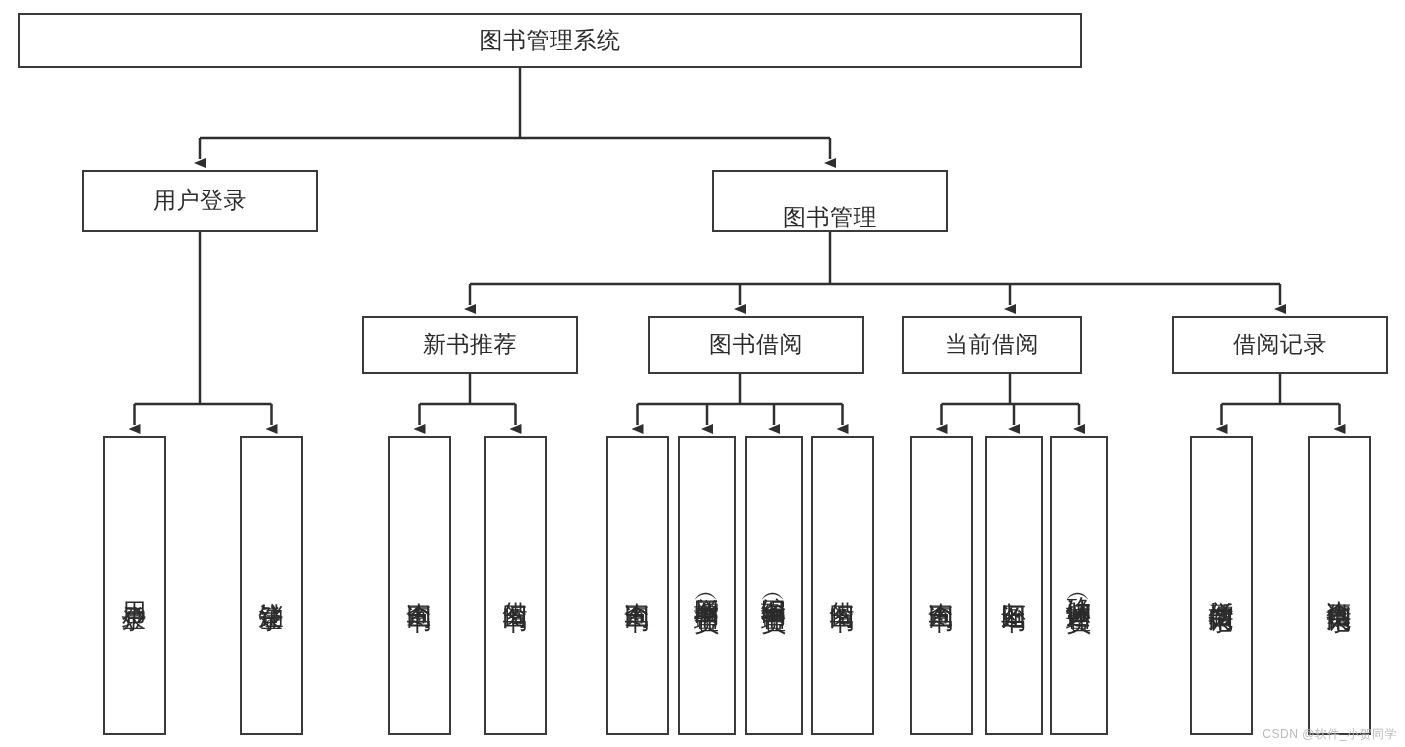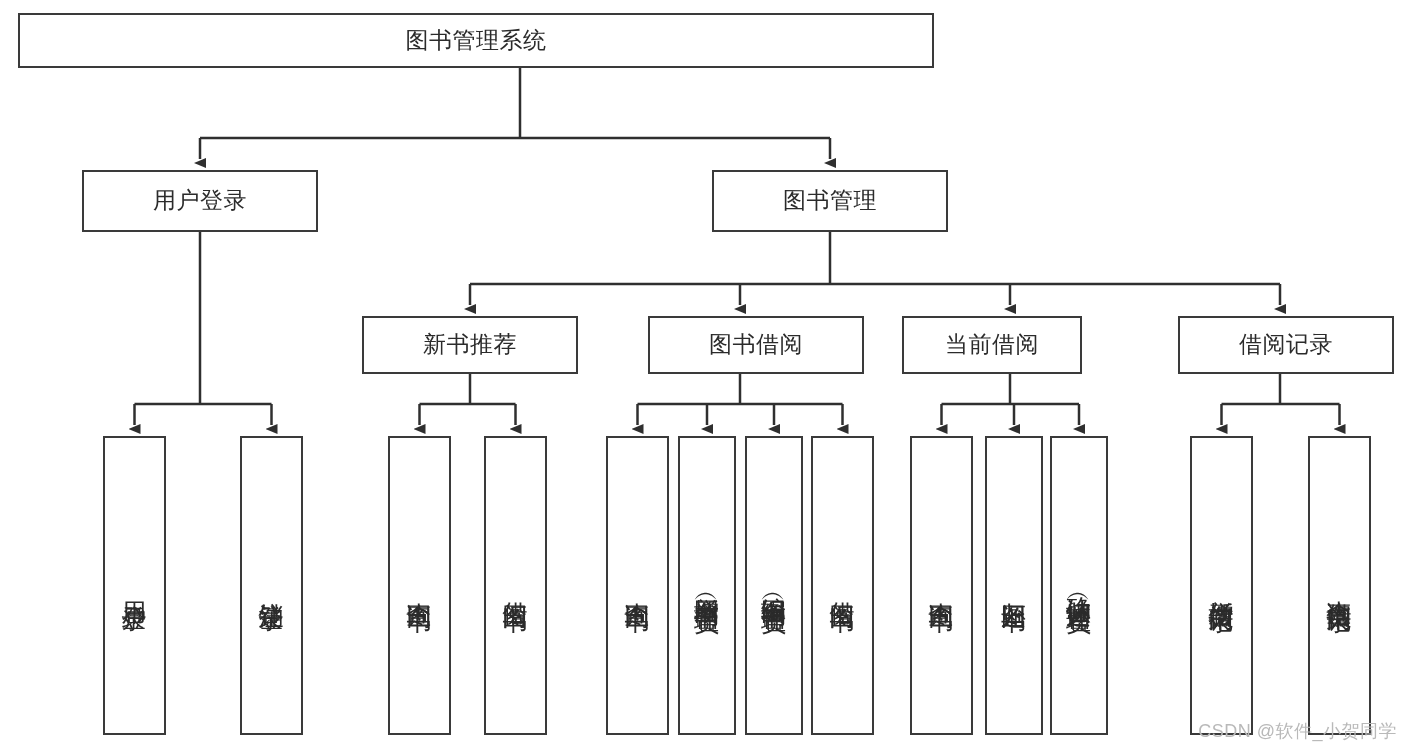--- a/index.html
+++ b/index.html
@@ -59,21 +59,21 @@
     font-size: 25px;
     line-height: 1.12;
     letter-spacing: 2px;
     white-space: nowrap;
     text-align: center;
   }
   #watermark {
     position: absolute;
     right: 8px;
     bottom: 4px;
-    font-size: 18px;
+    font-size: 12px;
     color: #b9b9b9;
     letter-spacing: 0.5px;
     pointer-events: none;
     user-select: none;
     white-space: nowrap;
   }
 </style>
 </head>
 <body>
 
@@ -116,39 +116,39 @@
         <path d="M 1014 404 L 1014 425" marker-end="url(#arrowhead)"></path>
         <path d="M 1079 404 L 1079 425" marker-end="url(#arrowhead)"></path>
         <path d="M 1280 374 L 1280 404"></path>
         <path d="M 1221.5 404 L 1339.5 404"></path>
         <path d="M 1221.5 404 L 1221.5 425" marker-end="url(#arrowhead)"></path>
         <path d="M 1339.5 404 L 1339.5 425" marker-end="url(#arrowhead)"></path>
       </g>
   </svg>
 
   <div id="node-layer">
-      <div class="node horizontal root" style="left: 18px; top: 13px; width: 916px; height: 55px; justify-content: center;">
+      <div class="node horizontal root" style="left: 18px; top: 13px; width: 1064px; height: 55px; justify-content: center;">
         <span class="node-label">图书管理系统</span>
       </div>
       <div class="node horizontal" style="left: 82px; top: 170px; width: 236px; height: 62px;">
         <span class="node-label">用户登录</span>
       </div>
-      <div class="node horizontal" style="left: 712px; top: 170px; width: 236px; height: 62px;">
+      <div class="node horizontal" style="left: 712px; top: 170px; width: 236px; height: 62px; align-items: flex-end;">
         <span class="node-label">图书管理</span>
       </div>
       <div class="node horizontal" style="left: 362px; top: 316px; width: 216px; height: 58px;">
         <span class="node-label">新书推荐</span>
       </div>
       <div class="node horizontal" style="left: 648px; top: 316px; width: 216px; height: 58px;">
         <span class="node-label">图书借阅</span>
       </div>
       <div class="node horizontal" style="left: 902px; top: 316px; width: 180px; height: 58px;">
         <span class="node-label">当前借阅</span>
       </div>
-      <div class="node horizontal" style="left: 1172px; top: 316px; width: 216px; height: 58px; margin-left: 6px;">
+      <div class="node horizontal" style="left: 1172px; top: 316px; width: 216px; height: 58px;">
         <span class="node-label">借阅记录</span>
       </div>
       <div class="node vertical" style="left: 103px; top: 436px; width: 63px; height: 299px;">
         <span class="node-label">用户登录</span>
       </div>
       <div class="node vertical" style="left: 240px; top: 436px; width: 63px; height: 299px;">
         <span class="node-label">注销登录</span>
       </div>
       <div class="node vertical" style="left: 388px; top: 436px; width: 63px; height: 299px;">
         <span class="node-label">查询图书</span>

